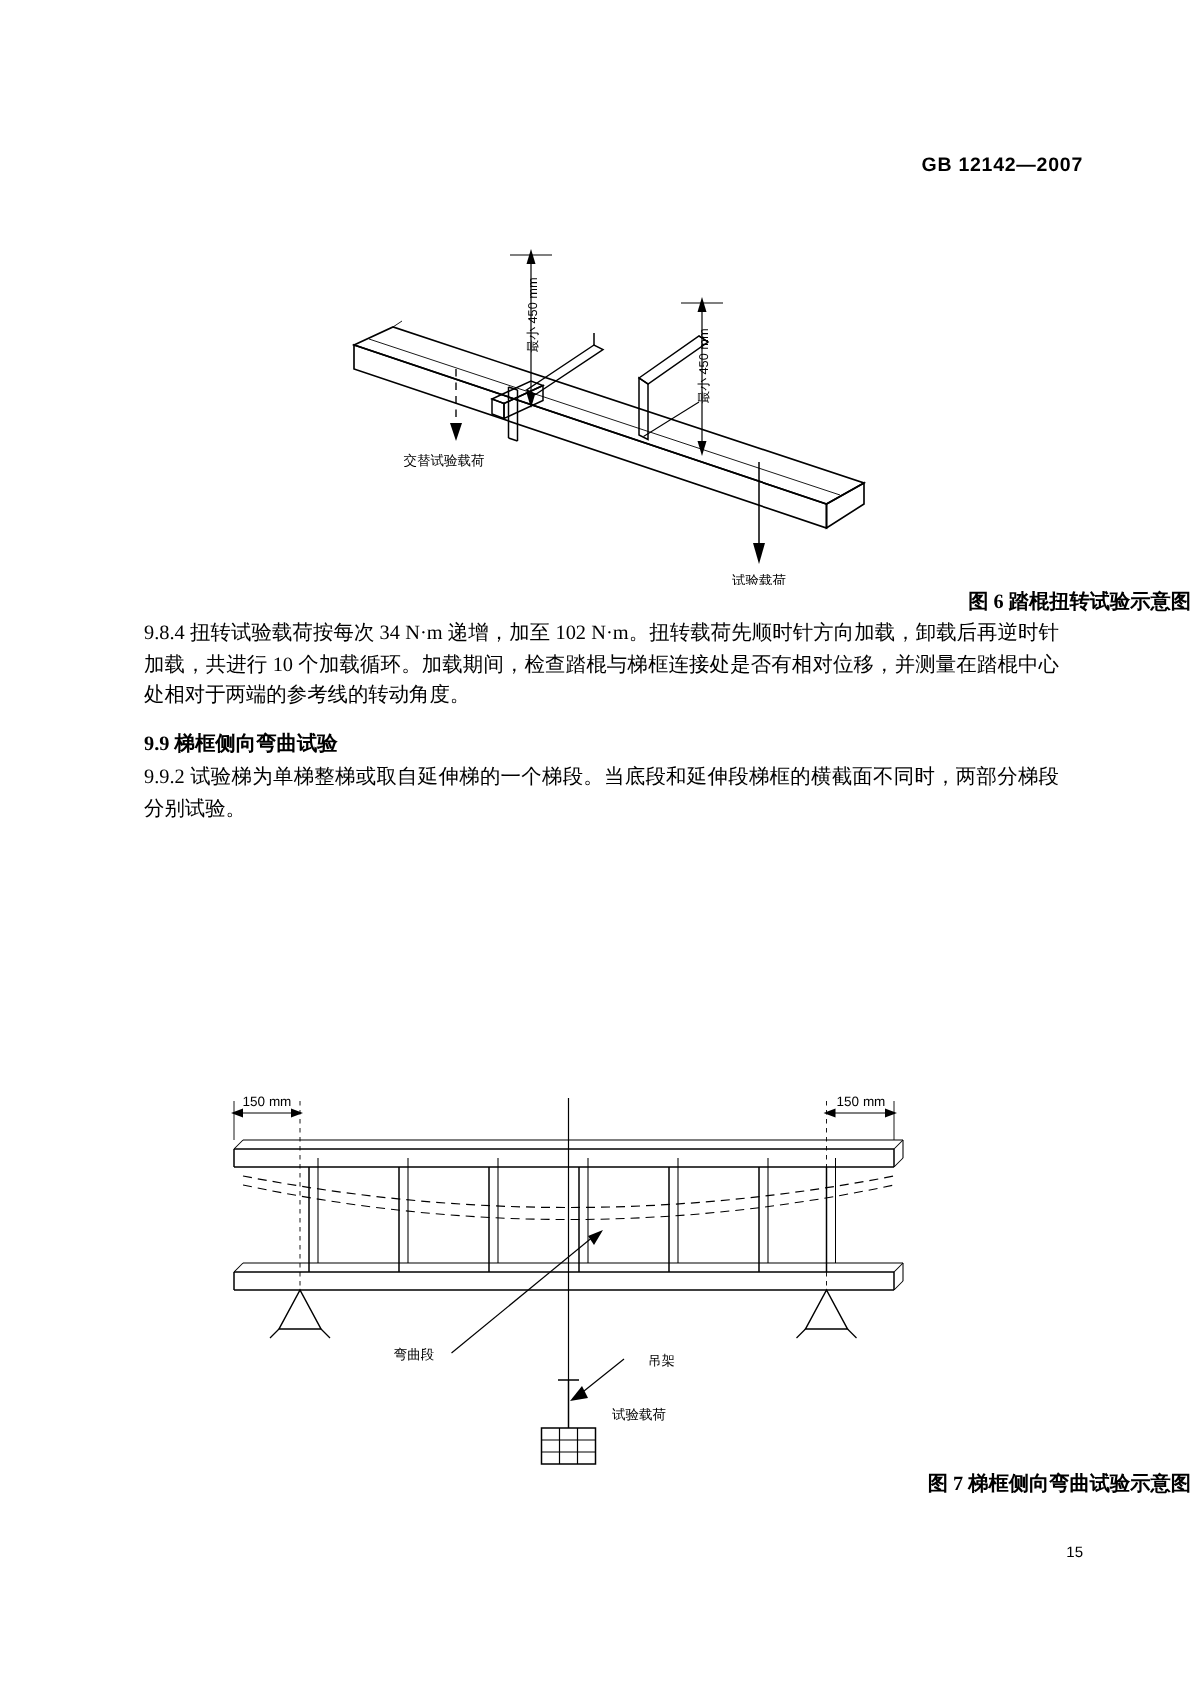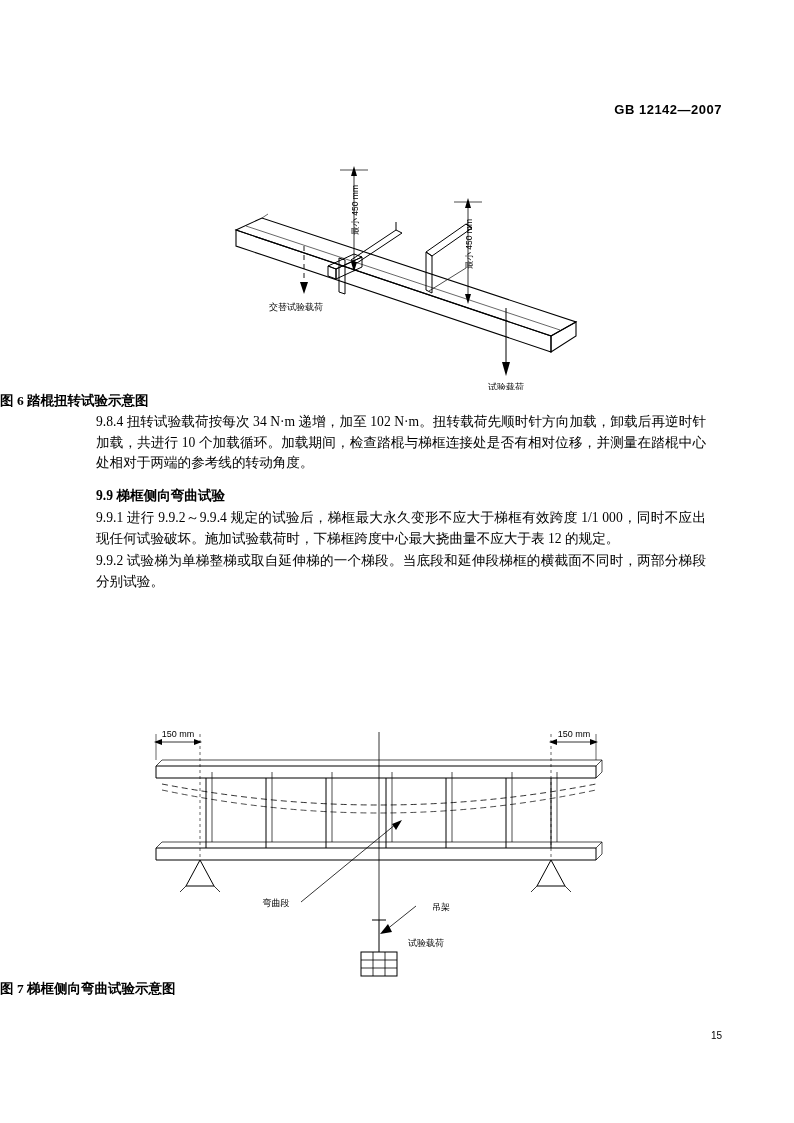--- a/index.html
+++ b/index.html
@@ -46,21 +46,21 @@
     text-align: justify;
     text-justify: inter-ideograph;
   }
   .sec-title {
     margin: 12px 0 2px 0;
     font-size: 13.6px;
     line-height: 20.5px;
     font-weight: bold;
   }
   .fig-caption {
-    text-align: left;
+    text-align: right;
     font-weight: bold;
     font-size: 13.5px;
     font-family: "Liberation Serif", serif;
   }
   
   #fig6-wrap {
     position: absolute;
     left: 96px;
     top: 140px;
     width: 610px;
@@ -158,21 +158,20 @@
       <text x="200" y="170" font-size="9" text-anchor="middle">交替试验载荷</text>
       <text x="410" y="250" font-size="9" text-anchor="middle">试验载荷</text>
     </svg>
   </div>
 
   <div id="fig6-caption" class="fig-caption">图 6   踏棍扭转试验示意图</div>
 
   <div class="content">
     <p class="para">9.8.4   扭转试验载荷按每次 34 N·m 递增，加至 102 N·m。扭转载荷先顺时针方向加载，卸载后再逆时针加载，共进行 10 个加载循环。加载期间，检查踏棍与梯框连接处是否有相对位移，并测量在踏棍中心处相对于两端的参考线的转动角度。</p>
     <p class="sec-title">9.9   梯框侧向弯曲试验</p>
-    <p class="para">9.9.1   进行 9.9.2～9.9.4 规定的试验后，梯框最大永久变形不应大于梯框有效跨度 1/1 000，同时不应出现任何试验破坏。施加试验载荷时，下梯框跨度中心最大挠曲量不应大于表 12 的规定。</p>
     <p class="para">9.9.2   试验梯为单梯整梯或取自延伸梯的一个梯段。当底段和延伸段梯框的横截面不同时，两部分梯段分别试验。</p>
   </div>
 
   <div id="fig7-wrap">
     <svg width="610" height="270" viewBox="0 0 610 270">
       <g stroke="#000" fill="none" stroke-width="1">
 
         <path d="M 60 42 L 500 42" stroke-width="1.1"></path>
         <path d="M 60 54 L 500 54" stroke-width="1.1"></path>
         <path d="M 60 42 L 60 54"></path>

